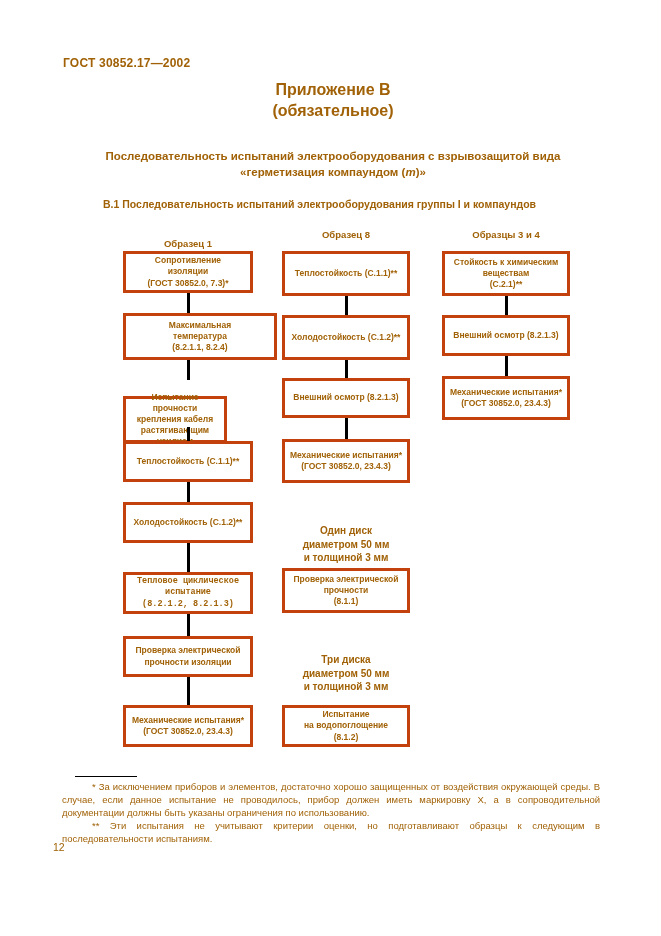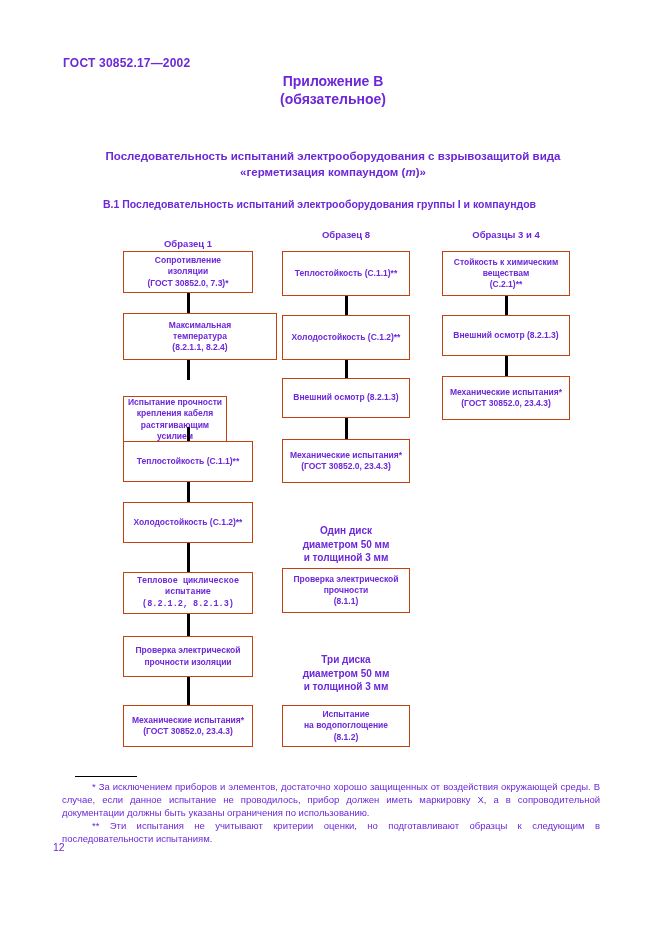--- a/index.html
+++ b/index.html
@@ -1,36 +1,36 @@
 <!DOCTYPE html>
 <html><head>
 <meta charset="utf-8">
 <style>
   html,body { margin:0; padding:0; background:#e8e8e8; }
   .sheet {
     position:relative; width:661px; height:936px; margin:0 auto;
-    background:#ffffff; color:#6d28d9;
+    background:#ffffff; color:#a16207;
     font-family:"Liberation Sans", sans-serif;
     overflow:hidden;
   }
   .doc-code {
     position:absolute; left:63px; top:56px;
     font-size:12px; font-weight:bold; letter-spacing:.2px;
   }
   .center-block { position:absolute; left:63px; width:540px; text-align:center; }
-  .appendix { top:72px; font-size:14px; font-weight:bold; line-height:1.3; }
+  .appendix { top:80px; font-size:16px; font-weight:bold; line-height:1.3; }
   .title { top:149px; font-size:11.5px; font-weight:bold; line-height:1.35; }
   .section { position:absolute; left:103px; top:198px; font-size:10.5px; font-weight:bold; }
   .col-header {
     position:absolute; text-align:center;
     font-size:9.5px; font-weight:bold;
   }
   .fbox {
     position:absolute; box-sizing:border-box;
-    border:1px solid #c2410c; background:#fff;
+    border:3px solid #c2410c; background:#fff;
     display:flex; align-items:center; justify-content:center;
     text-align:center; font-size:8.5px; font-weight:bold; line-height:1.3;
     padding:9px 2px;
   }
   .conn { position:absolute; width:3px; background:#000; }
   .float-note {
     position:absolute; text-align:center;
     font-size:10px; font-weight:bold; line-height:1.35;
   }
   .fn-rule { position:absolute; left:75px; top:776px; width:62px; height:1px; background:#000; }

